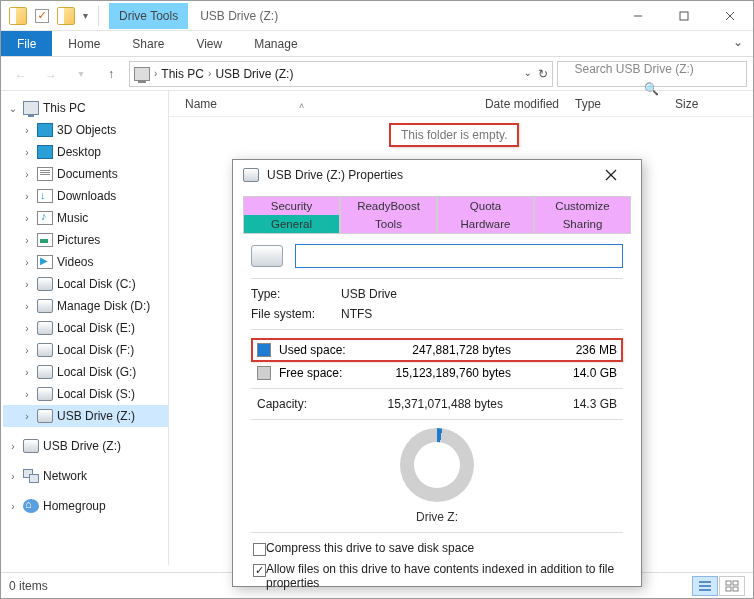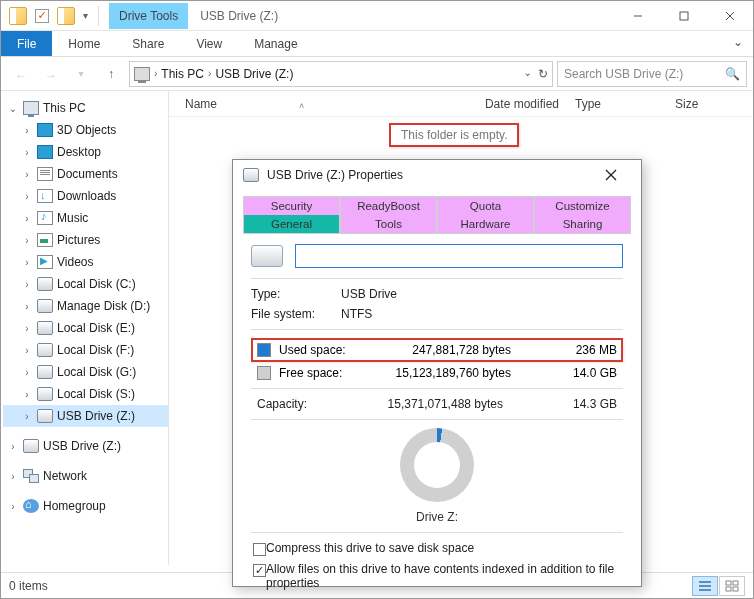--- a/index.html
+++ b/index.html
@@ -30,21 +30,21 @@
 .nav-arrows { display:flex; gap:2px;}
 .nav-arrow { width:28px; height:26px; display:flex; align-items:center; justify-content:center; color:#888; border-radius:3px;}
 .nav-arrow.disabled{color:#ccc;}
 .nav-up{color:#555;}
 .addr { flex:1; height:26px; border:1px solid #ccc; display:flex; align-items:center; padding:0 4px; gap:4px;}
 .addr .pc-icon{width:16px;height:14px;background:#ddd;border:1px solid #888;position:relative;}
 .addr .pc-icon::after{content:"";position:absolute;bottom:-3px;left:3px;width:8px;height:2px;background:#888;}
 .addr .crumb{color:#222;}
 .addr .sep{color:#666;font-size:10px;}
 .addr-actions{margin-left:auto;display:flex;gap:6px;color:#555;}
-.search { width:190px; height:26px; border:1px solid #ccc; display:flex; align-items:center; padding:0 6px; color:#888; gap:6px;}
+.search { width:190px; height:26px; border:1px solid #ccc; display:flex; align-items:center; padding:0 6px; color:#888; gap:6px;flex-direction:column;}
 .search input{border:none;outline:none;flex:1;font-size:12px;color:#888;}
 .search input::placeholder{color:#888;}
 
 
 .main { display:flex; height:474px; }
 .tree { width:168px; border-right:1px solid #e5e5e5; padding:6px 0 0 2px; overflow:hidden;}
 .tree-row { display:flex; align-items:center; height:22px; gap:4px; padding-left:4px;}
 .tree-row .exp{width:12px;text-align:center;color:#666;font-size:10px;}
 .tree-row .lbl{color:#222;}
 .tree-row.selected{background:#cde8ff;}

